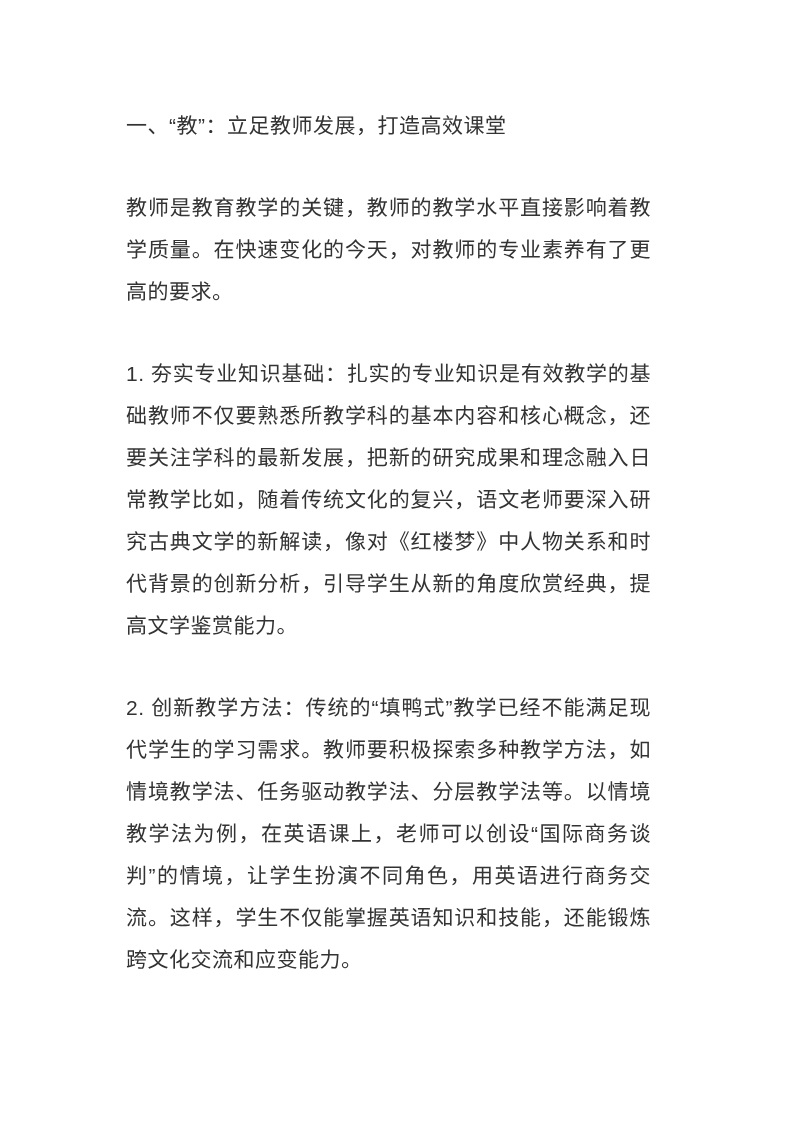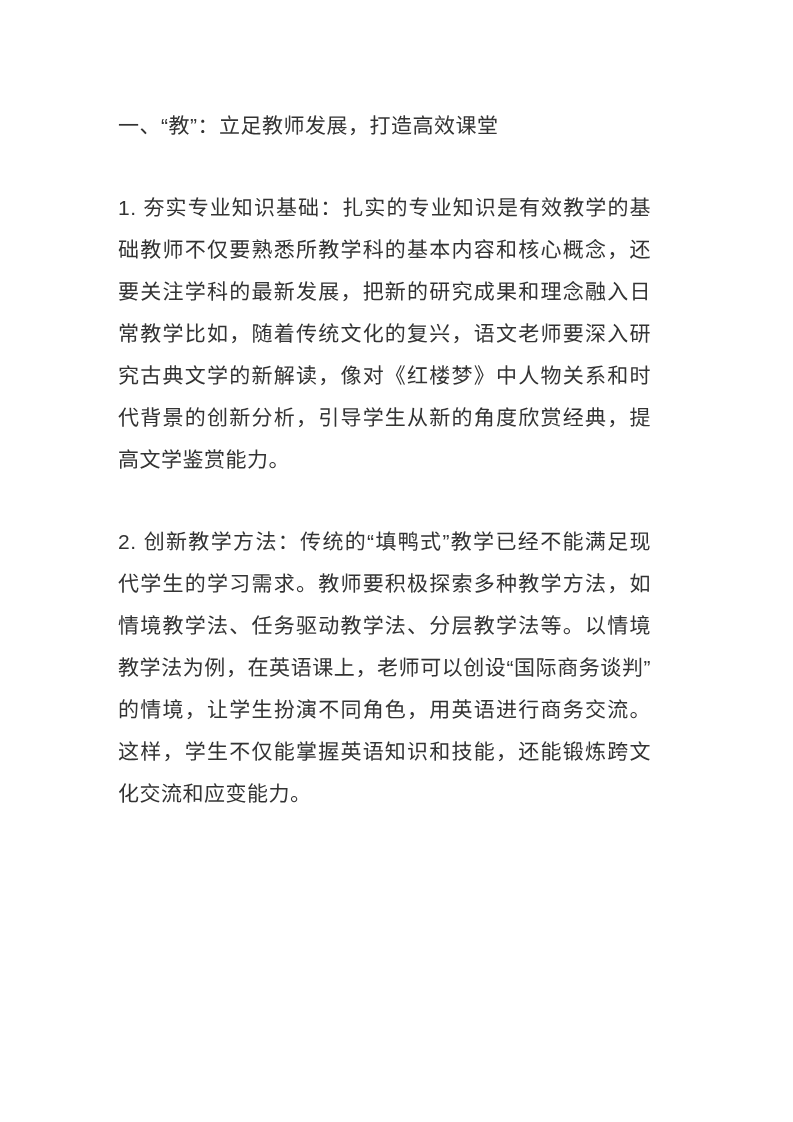--- a/index.html
+++ b/index.html
@@ -7,20 +7,21 @@
     width: 793px;
     height: 1122px;
     background: #ffffff;
     overflow: hidden;
     font-family: "Liberation Sans", "DejaVu Sans", sans-serif;
   }
   .page {
     width: 768px;
     height: 1122px;
     background: #ffffff;
+    padding-left: 8px;
   }
   .article {
     padding: 105px 117px 0 118px;
     color: #333333;
     font-size: 21px;
     line-height: 42px;
     text-align: justify;
     letter-spacing: 0.5px;
   }
   .article .heading {
@@ -37,16 +38,17 @@
   .article p:last-child {
     margin-bottom: 0;
   }
 </style>
 </head>
 <body>
 
 <div class="page">
   <div class="article">
     <h1 class="heading">一、“教”：立足教师发展，打造高效课堂</h1>
+    <p>教师是教育教学的关键，教师的教学水平直接影响着教学质量。在快速变化的今天，对教师的专业素养有了更高的要求。</p>
     <p>1. 夯实专业知识基础：扎实的专业知识是有效教学的基础教师不仅要熟悉所教学科的基本内容和核心概念，还要关注学科的最新发展，把新的研究成果和理念融入日常教学比如，随着传统文化的复兴，语文老师要深入研究古典文学的新解读，像对《红楼梦》中人物关系和时代背景的创新分析，引导学生从新的角度欣赏经典，提高文学鉴赏能力。</p>
     <p>2. 创新教学方法：传统的“填鸭式”教学已经不能满足现代学生的学习需求。教师要积极探索多种教学方法，如情境教学法、任务驱动教学法、分层教学法等。以情境教学法为例，在英语课上，老师可以创设“国际商务谈判”的情境，让学生扮演不同角色，用英语进行商务交流。这样，学生不仅能掌握英语知识和技能，还能锻炼跨文化交流和应变能力。</p>
   </div>
 </div>
 
 </body></html>

